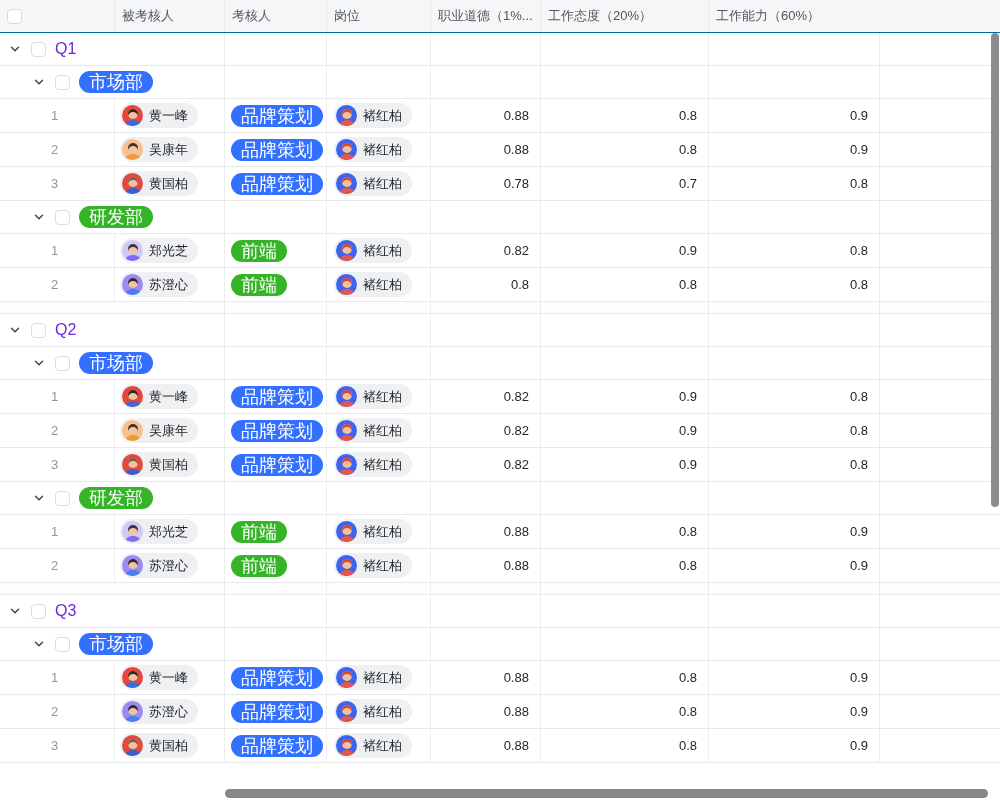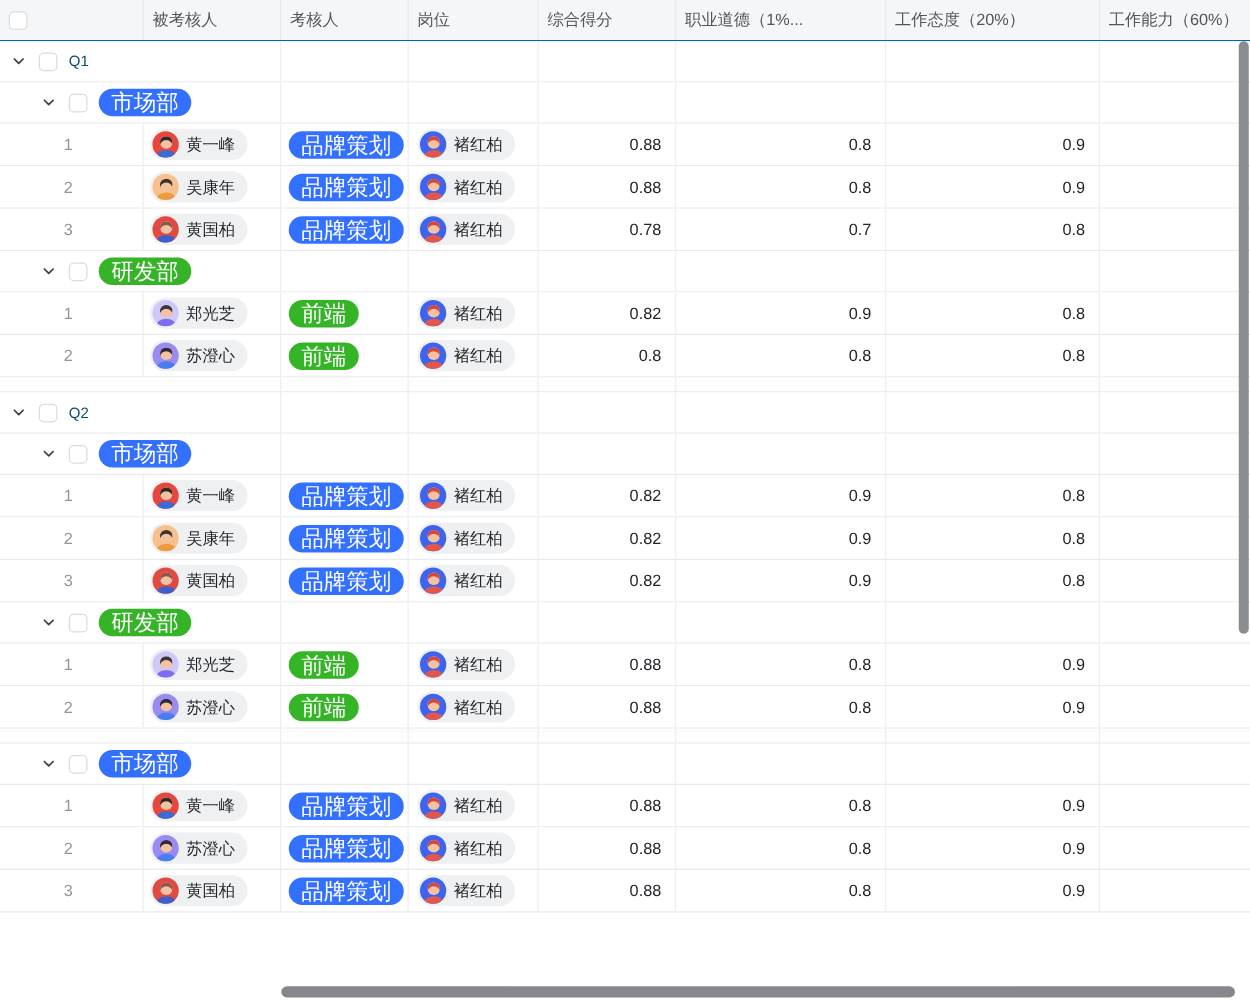--- a/index.html
+++ b/index.html
@@ -26,21 +26,21 @@
   .row.record{height:34px;}
   .row.spacer{height:12px;background:#fdfdfd;}
   .row.footer{height:37px;border-bottom:none;}
 
   
   .checkbox{width:15px;height:15px;border:1px solid #d9dce0;border-radius:4px;background:#fff;
       box-sizing:border-box;flex:0 0 auto;}
   .chev{width:14px;height:14px;display:flex;align-items:center;justify-content:center;flex:0 0 auto;cursor:pointer;}
   .num{justify-content:flex-end;padding-right:11px;font-size:13px;color:#23262b;}
   .idx{padding-left:51px;font-size:13px;color:#8f959e;}
-  .glabel{font-size:12px;font-weight:500;color:#0c4a6e;}
+  .glabel{font-size:16px;font-weight:500;color:#6d28d9;}
 
   .pill-tag{display:inline-flex;align-items:center;height:22px;border-radius:11px;
       padding:0 10px;color:#fff;font-size:18px;white-space:nowrap;line-height:1;}
   .person-chip{display:inline-flex;align-items:center;gap:6px;height:25px;border-radius:13px;
       background:#eef0f2;padding:0 10px 0 2px;font-size:13px;color:#1f2329;white-space:nowrap;}
   .avatar{width:21px;height:21px;border-radius:50%;position:relative;overflow:hidden;
       background:var(--abg,#ccc);flex:0 0 auto;}
   .avatar::before{content:"";position:absolute;left:50%;top:4px;transform:translateX(-50%);
       width:10px;height:10px;border-radius:50%;background:#f2c3a0;
       box-shadow:inset 0 3px 0 var(--ahair,#333);}
@@ -66,21 +66,20 @@
 
 <div class="grid-table">
 
   <div class="header-row">
     <div class="c hd-first">
       <span class="checkbox"></span>
     </div>
     <div class="c">被考核人</div>
     <div class="c">考核人</div>
     <div class="c">岗位</div>
-    <div class="c">综合得分</div>
     <div class="c">职业道德（1%...</div>
     <div class="c">工作态度（20%）</div>
     <div class="c">工作能力（60%）</div>
   </div>
 
   <div id="rows">
       <div class="row group1">
     <div class="c g1-first">
       <span class="chev">
         <svg width="12" height="12" viewBox="0 0 12 12">
@@ -413,20 +412,37 @@
   </div>
       <div class="row spacer">
     <div class="c"></div>
         <div class="c"></div>
     <div class="c"></div>
         <div class="c"></div>
     <div class="c"></div>
         <div class="c"></div>
     <div class="c"></div>
   </div>
+      <div class="row group1">
+    <div class="c g1-first">
+      <span class="chev">
+        <svg width="12" height="12" viewBox="0 0 12 12">
+              <path d="M2.5 4.2 L6 7.7 L9.5 4.2" stroke="#3c4046" stroke-width="1.4" fill="none" stroke-linecap="round" stroke-linejoin="round"></path>
+            </svg>
+      </span>
+      <span class="checkbox"></span>
+      <span class="glabel">Q3</span>
+    </div>
+    <div class="c"></div>
+        <div class="c"></div>
+    <div class="c"></div>
+        <div class="c"></div>
+    <div class="c"></div>
+        <div class="c"></div>
+  </div>
       <div class="row group2">
     <div class="c g2-first">
       <span class="chev">
         <svg width="12" height="12" viewBox="0 0 12 12">
               <path d="M2.5 4.2 L6 7.7 L9.5 4.2" stroke="#3c4046" stroke-width="1.4" fill="none" stroke-linecap="round" stroke-linejoin="round"></path>
             </svg>
       </span>
       <span class="checkbox"></span>
       <span class="pill-tag" style="background: rgb(51, 112, 255);">市场部</span>
     </div>

